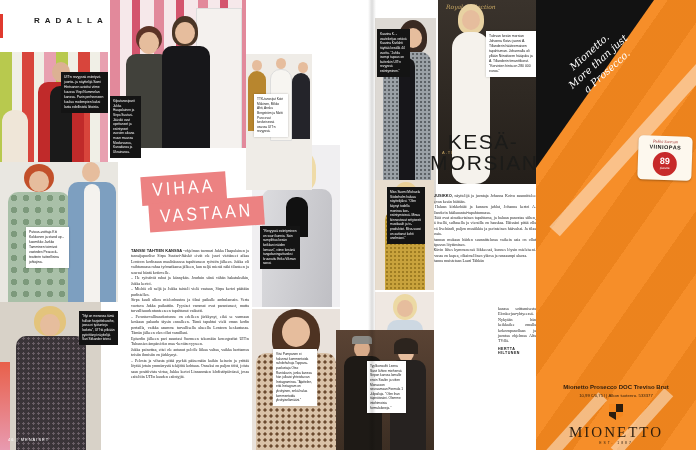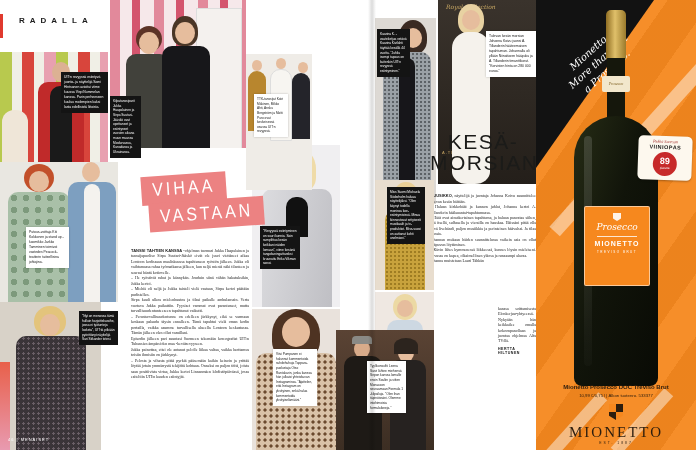--- a/index.html
+++ b/index.html
@@ -56,21 +56,21 @@
   .logo-word{font-family:"Liberation Serif",serif;font-size:15px;letter-spacing:2px;color:#2c1d0e;line-height:1.1;}
   .logo-sub{font-size:3.4px;letter-spacing:2px;color:#2c1d0e;}
   .byline{font-size:3.6px;font-weight:bold;letter-spacing:.5px;color:#1c1c1c;margin-top:3px;font-family:"Liberation Sans",sans-serif;}
 </style>
 </head>
 <body>
 
 <div id="stage">
 
   <div class="abs" style="left:0;top:14px;width:3px;height:24px;background:#e0392e;"></div>
-  <div class="abs kicker" style="left:19px;top:16px;">RADALLA</div>
+  <div class="abs kicker" style="left:34px;top:16px;">RADALLA</div>
 
   <div class="photo" style="left:0;top:52px;width:108px;height:128px;
               background:repeating-linear-gradient(90deg,#b8c94e 0 12px,#f0efe6 12px 22px,#d8453c 22px 34px,#f0efe6 34px 44px,#e8a0b0 44px 56px);">
     <div class="head" style="left:52px;top:10px;width:18px;height:20px;background:#dcb193;"></div>
     <div class="torso" style="left:38px;top:30px;width:46px;height:98px;background:#c02a2a;"></div>
     <div class="torso" style="left:50px;top:34px;width:22px;height:94px;background:#1a1a1a;"></div>
     <div class="abs" style="left:2px;top:58px;width:26px;height:70px;background:#efe6d8;border-radius:12px 12px 0 0;"></div>
   </div>
   <div class="cap cap-dark" style="left:61px;top:72px;width:41px;">UIT:n revyyssä esiintyvä juonto- ja näyttelijä Sami Hintsanen avioitui viime kuussa Virpi Nummelan kanssa. Parin perheeseen kuuluu molempien kaksi lasta edellisistä liitoista.</div>
 
@@ -225,34 +225,20 @@
 
     <div class="abs badge">
       <div style="font:italic 4.2px/1.3 'Liberation Serif',serif;color:#9c1f1f;">Pekka Suorsan</div>
       <div style="font-size:5.5px;font-weight:bold;color:#1d1d1d;letter-spacing:.5px;margin-bottom:2px;">VIINIOPAS</div>
       <div style="width:24px;height:24px;margin:0 auto;background:#c72a2a;border-radius:50%;color:#fff;">
         <div style="font-size:9px;font-weight:bold;line-height:10px;padding-top:4px;">89</div>
         <div style="font-size:3px;line-height:4px;">pistettä</div>
       </div>
     </div>
 
-    <div class="abs bottle">
-      <div class="abs b-cap"></div>
-      <div class="abs b-neck"></div>
-      <div class="abs b-nlab">Prosecco</div>
-      <div class="abs b-body"></div>
-      <div class="abs b-label">
-        <div style="width:8px;height:8px;margin:6px auto 1px;background:rgba(255,255,255,.9);
-                    clip-path:polygon(0 0,100% 0,100% 70%,50% 100%,0 70%);"></div>
-        <div style="font:italic 9px/1.2 'DejaVu Serif',serif;">Prosecco</div>
-        <div style="width:40px;height:1px;background:rgba(255,255,255,.8);margin:3px auto;"></div>
-        <div style="font-size:7px;font-weight:bold;letter-spacing:1px;">MIONETTO</div>
-        <div style="font-size:3px;letter-spacing:1.5px;margin-top:3px;">TREVISO BRUT</div>
-      </div>
-    </div>
 
     <div class="abs ad-product">Mionetto Prosecco DOC Treviso Brut</div>
     <div class="abs ad-price">10,99 €/0,75 l | Alkon tuotenro. 533377</div>
 
     <div class="abs ad-logo">
       <span class="crest"></span>
       <div class="logo-word">MIONETTO</div>
       <div class="logo-sub">EST. 1887</div>
     </div>
   </div>

